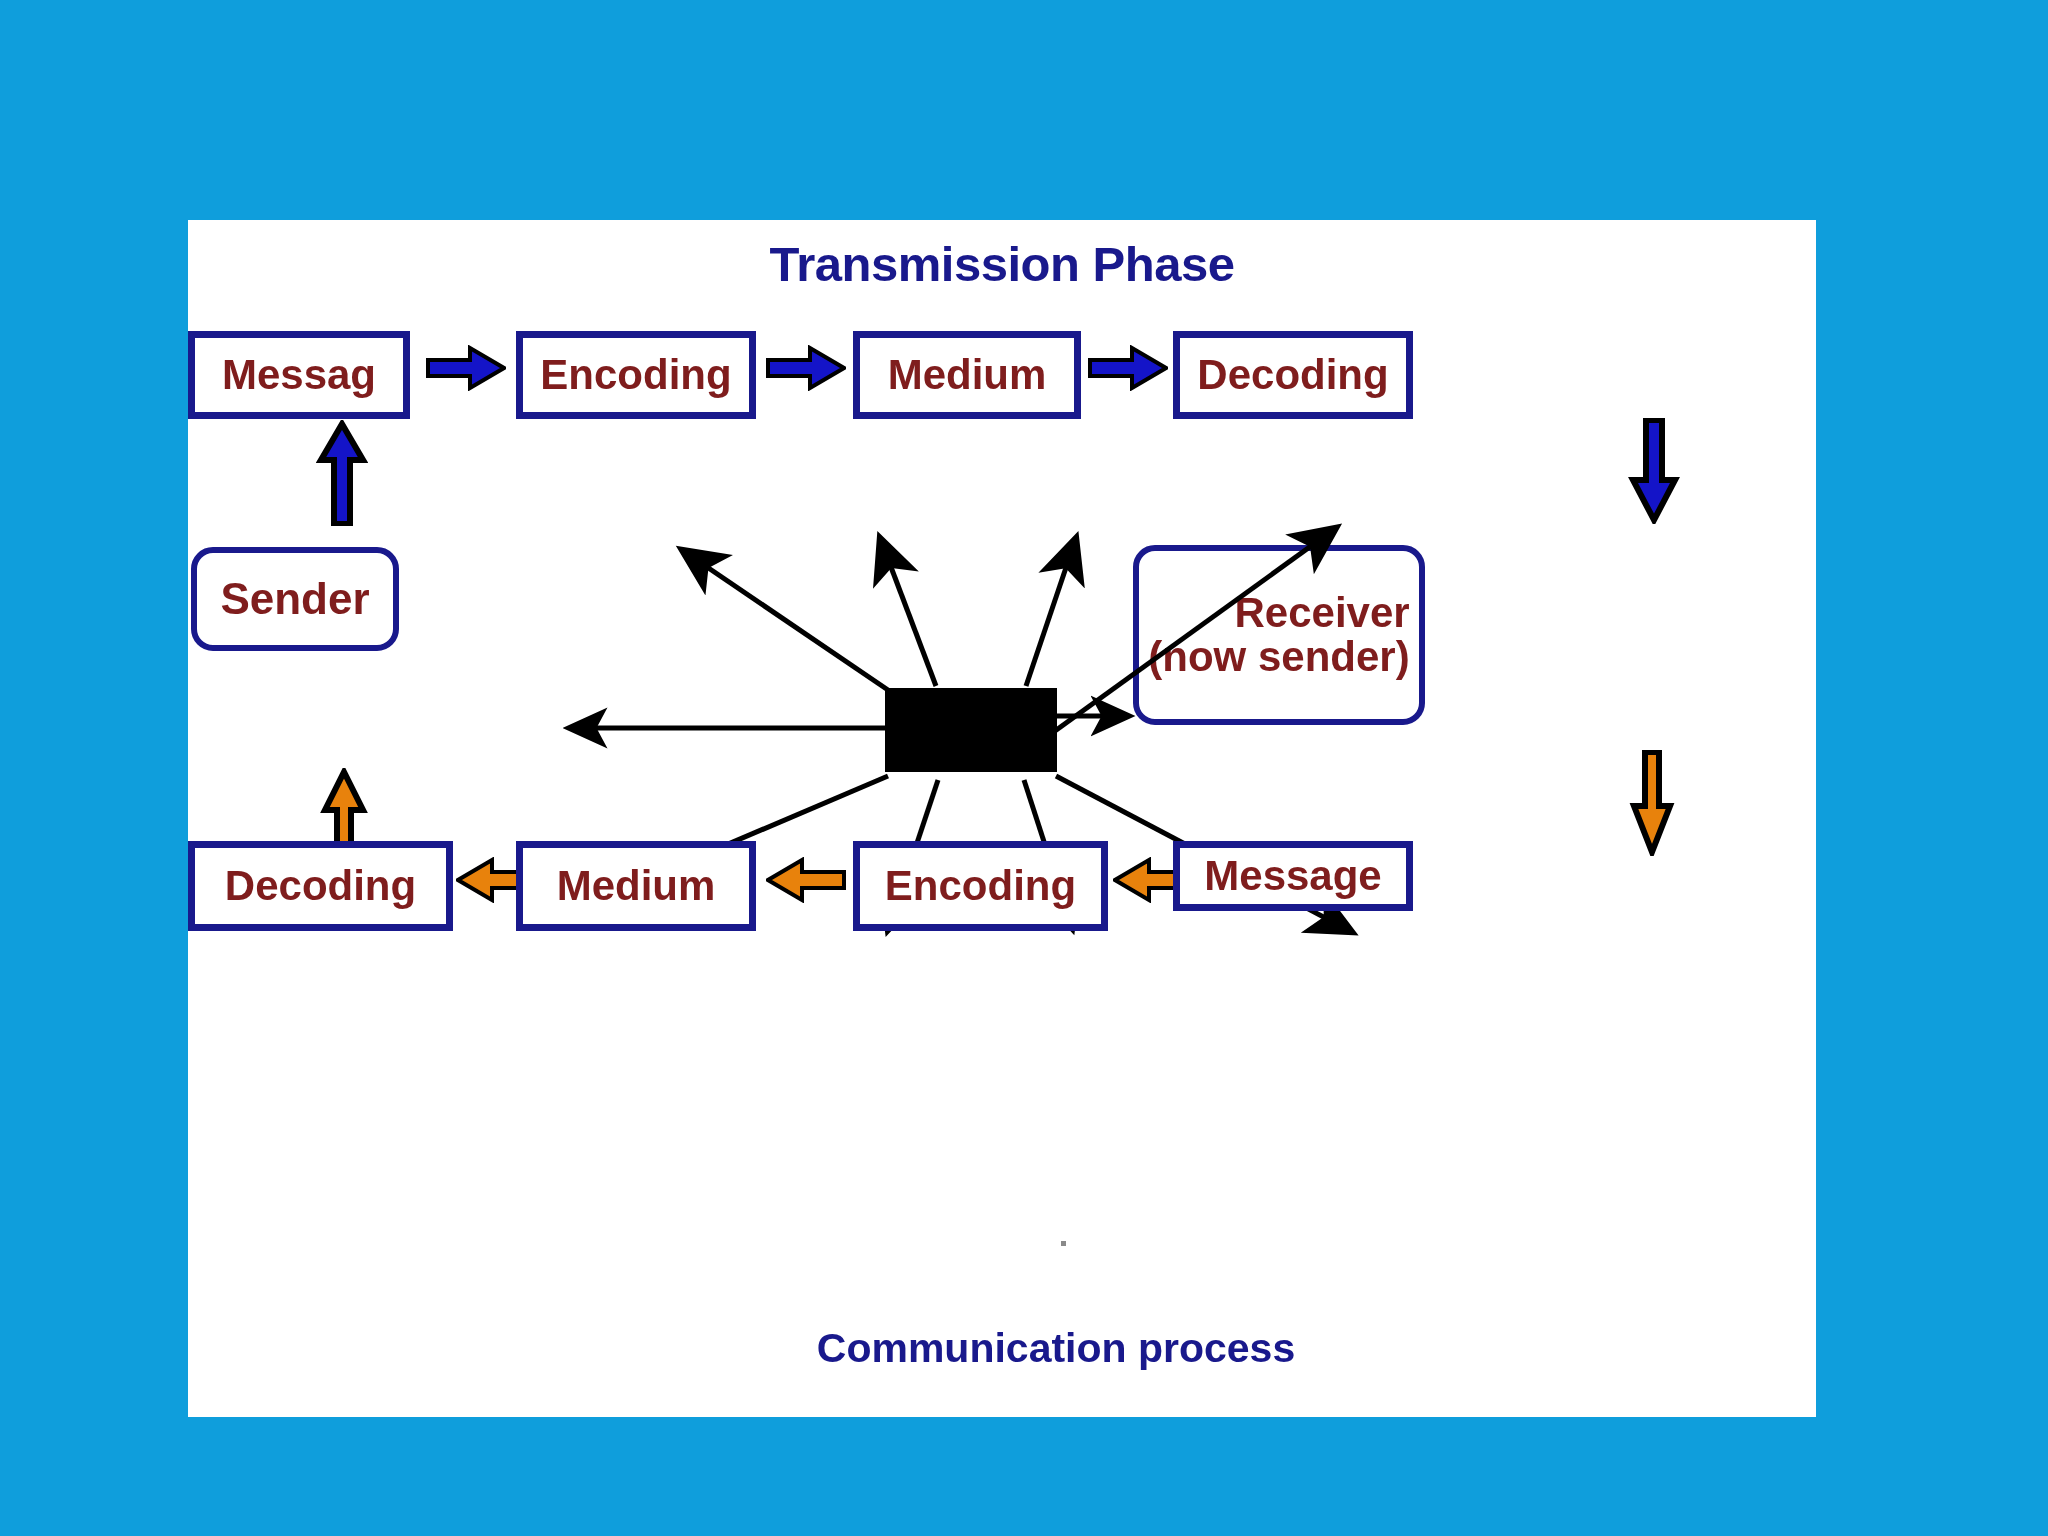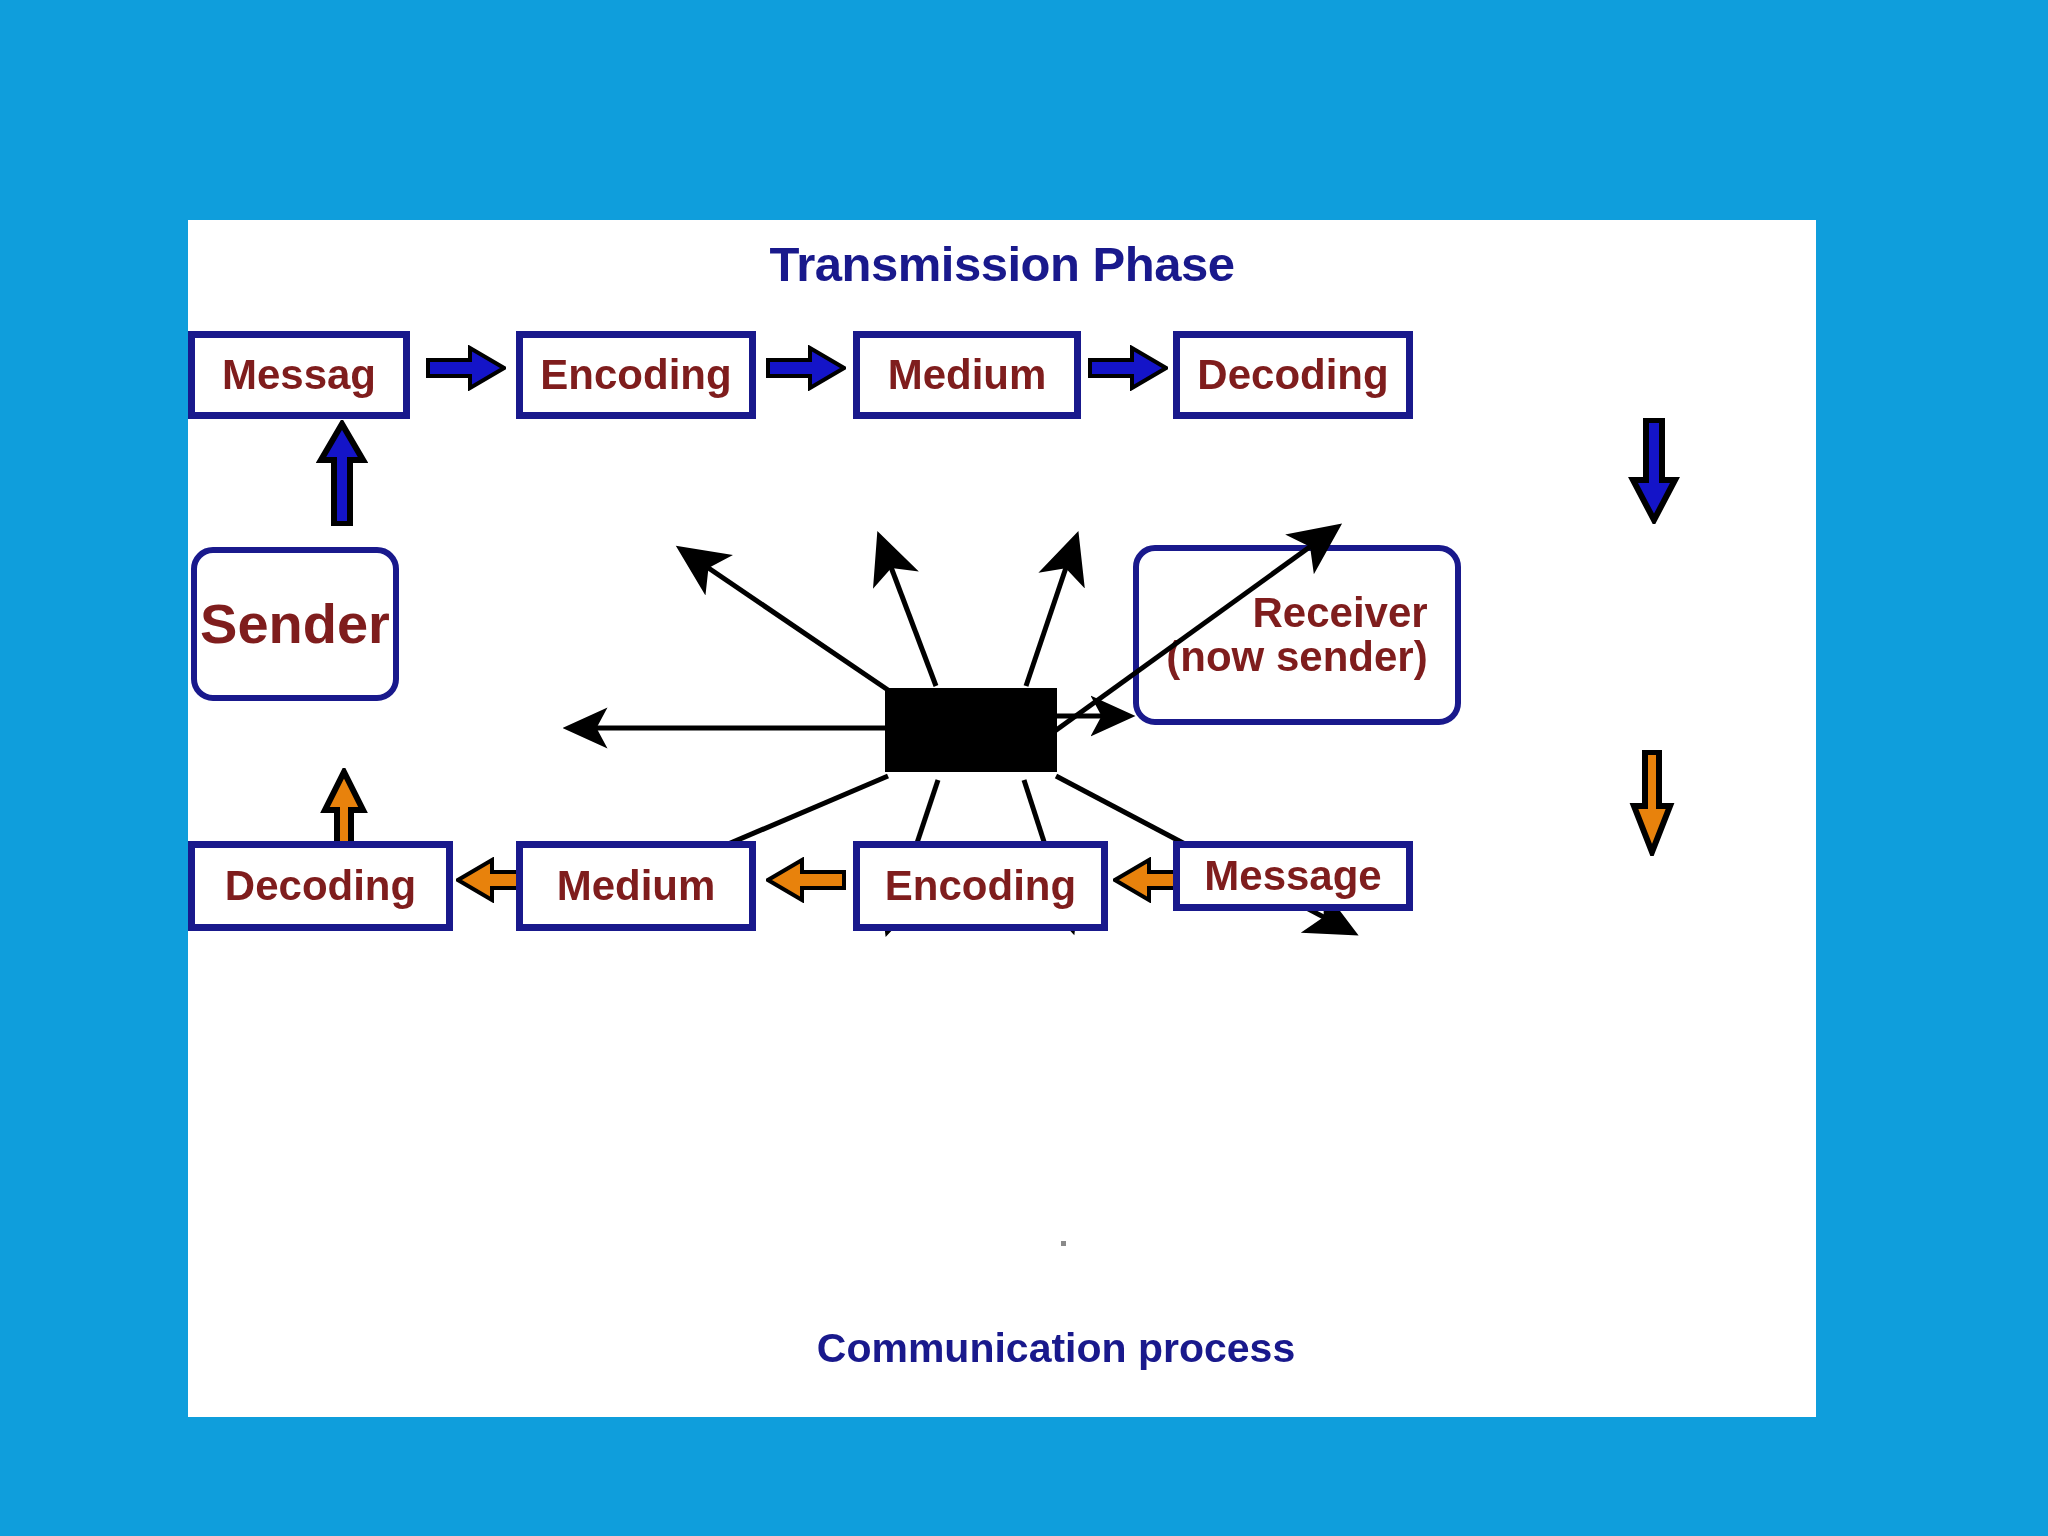--- a/index.html
+++ b/index.html
@@ -64,22 +64,22 @@
   }
   .box span{display:block;}
 
   
   #box-msg-top   {left:  0px;top:104px;width:222px;height:88px;}
   #box-enc-top   {left:328px;top:104px;width:240px;height:88px;}
   #box-med-top   {left:665px;top:104px;width:228px;height:88px;}
   #box-dec-top   {left:985px;top:104px;width:240px;height:88px;}
 
   
-  #box-sender    {left:  3px;top:320px;width:208px;height:154px;font-size:56px;}
-  #box-receiver  {left:945px;top:318px;width:328px;height:180px;font-size:42px;}
+  #box-sender    {left:  3px;top:320px;width:208px;height:104px;font-size:44px;}
+  #box-receiver  {left:945px;top:318px;width:292px;height:180px;font-size:42px;}
 
   
   #box-dec-bot   {left:  0px;top:614px;width:265px;height:90px;}
   #box-med-bot   {left:328px;top:614px;width:240px;height:90px;}
   #box-enc-bot   {left:665px;top:614px;width:255px;height:90px;}
   #box-msg-bot   {left:985px;top:614px;width:240px;height:70px;}
 
   
   .harrow{position:absolute;width:80px;height:46px;}
   .harrow svg{display:block;}

